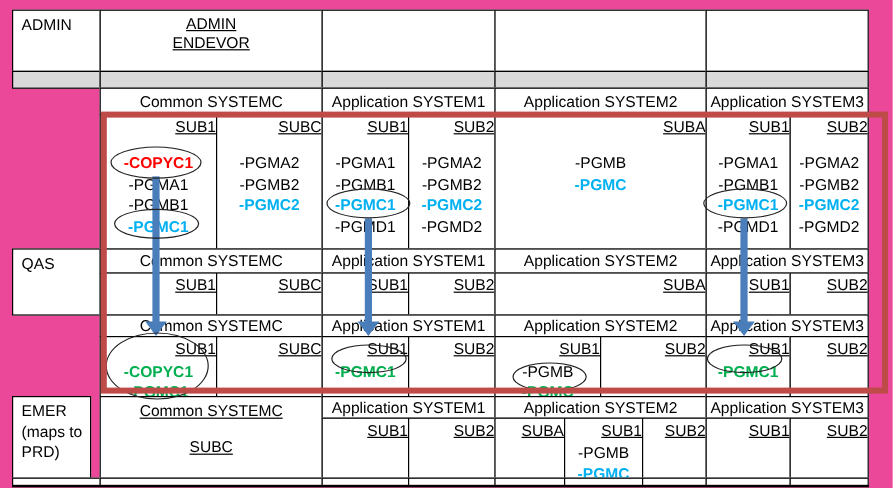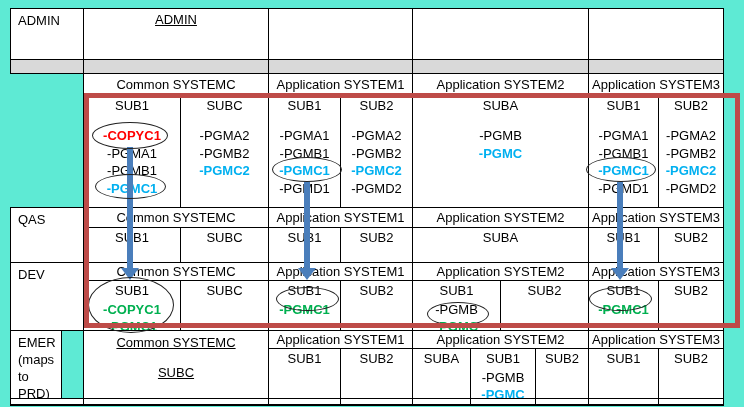--- a/index.html
+++ b/index.html
@@ -1,22 +1,22 @@
 <!DOCTYPE html>
 <html style="--grid: #000000; --separator-fill: #d9d9d9; --red-text: #ff0000; --cyan-text: #00b0f0; --green-text: #00b050; --frame-red: #be4b48; --arrow-blue: #4a7ebb;"><head>
 <meta charset="utf-8">
 <style>
   html,body{margin:0;padding:0;background:#fff;}
-  #stage{position:relative;width:744px;height:407px;background:#5eead4;
+  #stage{position:relative;width:744px;height:407px;background:#ec4899;
          font-family:"Liberation Sans",sans-serif;font-size:13px;color:#000;overflow:hidden;}
   .cell{position:absolute;box-sizing:border-box;border:1px solid #000;background:#fff;}
   .sep{background:#d9d9d9;}
   .lbl{padding:3px 0 0 7px;line-height:17px;}
   .hdr{display:flex;align-items:center;justify-content:center;text-align:center;white-space:nowrap;}
-  .subh{text-align:center;padding-top:2px;height:20px;box-sizing:border-box;}
+  .subh{text-align:right;text-decoration:underline;padding-top:2px;height:20px;box-sizing:border-box;}
   .items{margin-top:0;}
   .items.gap{margin-top:11px;}
   .it{text-align:center;line-height:17.5px;white-space:nowrap;}
   .it2{text-align:center;line-height:17px;white-space:nowrap;}
   .u{text-decoration:underline;}
   .red{color:var(--red-text,#ff0000);font-weight:bold;}
   .cyan{color:var(--cyan-text,#00b0f0);font-weight:bold;}
   .green{color:var(--green-text,#00b050);font-weight:bold;}
   .center{text-align:center;}
   .frame{position:absolute;box-sizing:border-box;border:5px solid var(--frame-red,#be4b48);z-index:6;pointer-events:none;}
@@ -28,20 +28,21 @@
 </head>
 <body>
 
 <div id="stage">
 
   <div class="cell lbl" style="left:10px;top:8px;width:74px;height:52px;">
     <span>ADMIN</span>
   </div>
   <div class="cell center" style="left:83px;top:8px;width:186px;height:52px;padding-top:3px;line-height:16px;">
     <div class="u">ADMIN</div>
+    <div class="u">ENDEVOR</div>
   </div>
   <div class="cell" style="left:268px;top:8px;width:145px;height:52px;"></div>
   <div class="cell" style="left:412px;top:8px;width:177px;height:52px;"></div>
   <div class="cell" style="left:588px;top:8px;width:136px;height:52px;"></div>
 
   <div class="cell sep" style="left:10px;top:59px;width:74px;height:15px;"></div>
   <div class="cell sep" style="left:83px;top:59px;width:186px;height:15px;"></div>
   <div class="cell sep" style="left:268px;top:59px;width:145px;height:15px;"></div>
   <div class="cell sep" style="left:412px;top:59px;width:177px;height:15px;"></div>
   <div class="cell sep" style="left:588px;top:59px;width:136px;height:15px;"></div>
@@ -135,23 +136,20 @@
   <div class="cell" style="left:412px;top:227px;width:177px;height:36px;">
     <div class="subh">SUBA</div>
   </div>
   <div class="cell" style="left:588px;top:227px;width:71px;height:36px;">
     <div class="subh">SUB1</div>
   </div>
   <div class="cell" style="left:658px;top:227px;width:66px;height:36px;">
     <div class="subh">SUB2</div>
   </div>
 
-  <div class="cell lbl" style="left:10px;top:262px;width:74px;height:69px;">
-    <span>DEV</span>
-  </div>
   <div class="cell hdr" style="left:83px;top:262px;width:186px;height:19px;">Common SYSTEMC</div>
   <div class="cell hdr" style="left:268px;top:262px;width:145px;height:19px;">Application SYSTEM1</div>
   <div class="cell hdr" style="left:412px;top:262px;width:177px;height:19px;">Application SYSTEM2</div>
   <div class="cell hdr" style="left:588px;top:262px;width:136px;height:19px;">Application SYSTEM3</div>
 
   <div class="cell" style="left:83px;top:280px;width:98px;height:51px;">
     <div class="subh">SUB1</div>
     <div class="items">
       <div class="it2 green">-COPYC1</div>
       <div class="it2 green">-PGMC1</div>
@@ -182,21 +180,21 @@
   <div class="cell" style="left:588px;top:280px;width:71px;height:51px;">
     <div class="subh">SUB1</div>
     <div class="items">
       <div class="it2 green">-PGMC1</div>
     </div>
   </div>
   <div class="cell" style="left:658px;top:280px;width:66px;height:51px;">
     <div class="subh">SUB2</div>
   </div>
 
-  <div class="cell lbl" style="left:10px;top:330px;width:52px;height:69px;">
+  <div class="cell lbl" style="left:10px;top:330px;width:66px;height:69px;">
     <div>EMER</div>
     <div>(maps to</div>
     <div>PRD)</div>
   </div>
   <div class="cell center" style="left:83px;top:330px;width:186px;height:69px;padding-top:4px;">
     <div class="u">Common SYSTEMC</div>
     <div class="u" style="margin-top:15px;">SUBC</div>
   </div>
   <div class="cell hdr" style="left:268px;top:330px;width:145px;height:19px;">Application SYSTEM1</div>
   <div class="cell hdr" style="left:412px;top:330px;width:177px;height:19px;">Application SYSTEM2</div>

